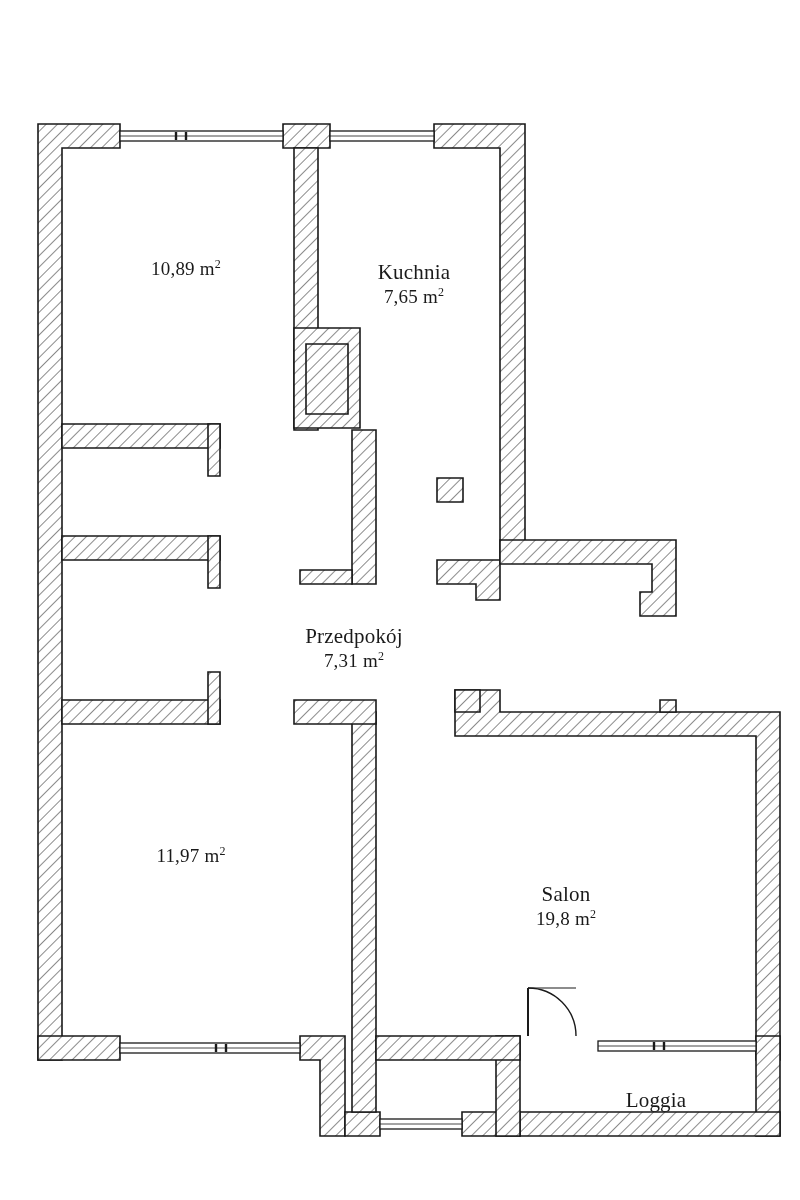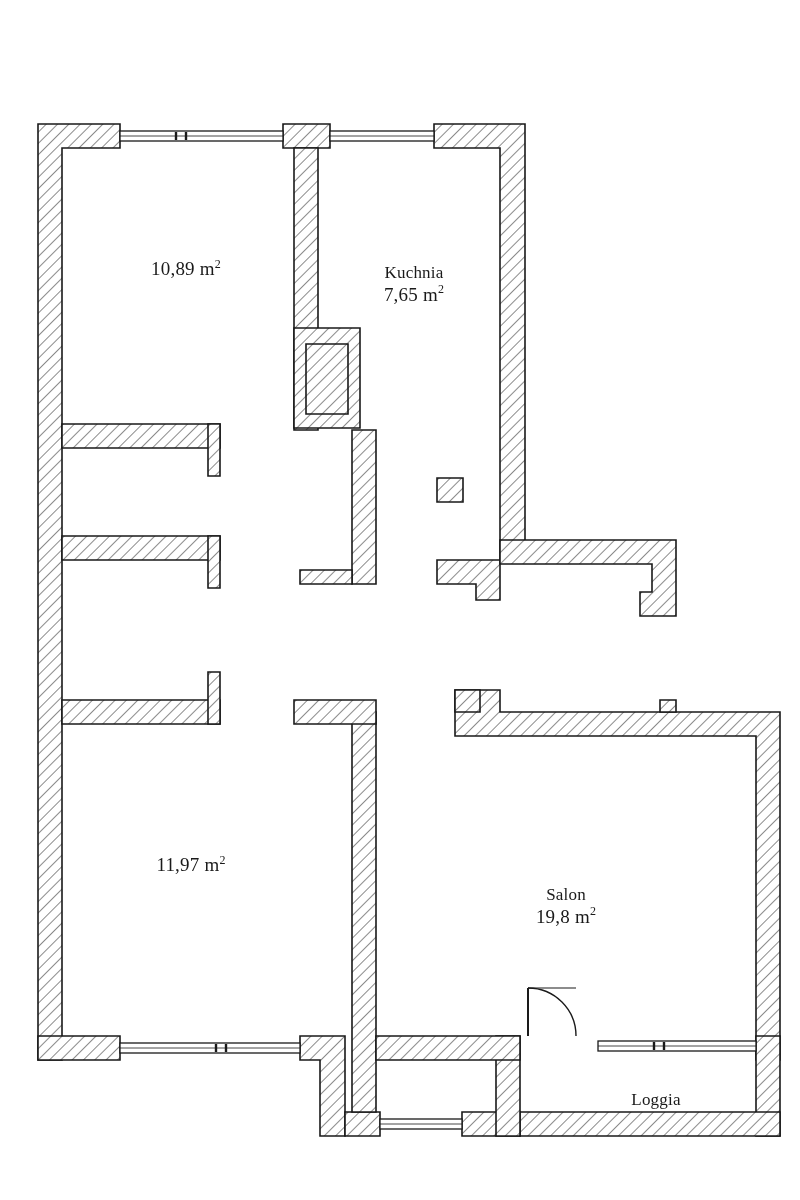--- a/index.html
+++ b/index.html
@@ -30,21 +30,21 @@
   .room-label {
     position: absolute;
     text-align: center;
     white-space: nowrap;
     transform: translate(-50%, -50%);
     line-height: 1.25;
     pointer-events: none;
   }
   .room-name {
     display: block;
-    font-size: 17px;
+    font-size: 21px;
     letter-spacing: 0.2px;
   }
   .room-area {
     display: block;
     font-size: 19px;
     letter-spacing: 0.2px;
   }
   .room-area sup {
     font-size: 12px;
     vertical-align: super;
@@ -173,22 +173,26 @@
 
   <div class="room-label single-line" style="left:186px; top:269px;">
     <span class="room-area">10,89 m<sup>2</sup></span>
   </div>
 
   <div class="room-label" style="left:414px; top:284px;">
     <span class="room-name">Kuchnia</span>
     <span class="room-area">7,65 m<sup>2</sup></span>
   </div>
 
-
-  <div class="room-label single-line" style="left:191px; top:856px;margin-top:9px;">
+  <div class="room-label" style="left:354px; top:648px;">
+    <span class="room-name">Przedpokój</span>
+    <span class="room-area">7,31 m<sup>2</sup></span>
+  </div>
+
+  <div class="room-label single-line" style="left:191px; top:856px;">
     <span class="room-area">11,97 m<sup>2</sup></span>
   </div>
 
   <div class="room-label" style="left:566px; top:879px;margin-top:27px;">
     <span class="room-name">Salon</span>
     <span class="room-area">19,8 m<sup>2</sup></span>
   </div>
 
   <div class="room-label single-line" style="left:656px; top:1092px;margin-top:8px;">
     <span class="room-name">Loggia</span>

